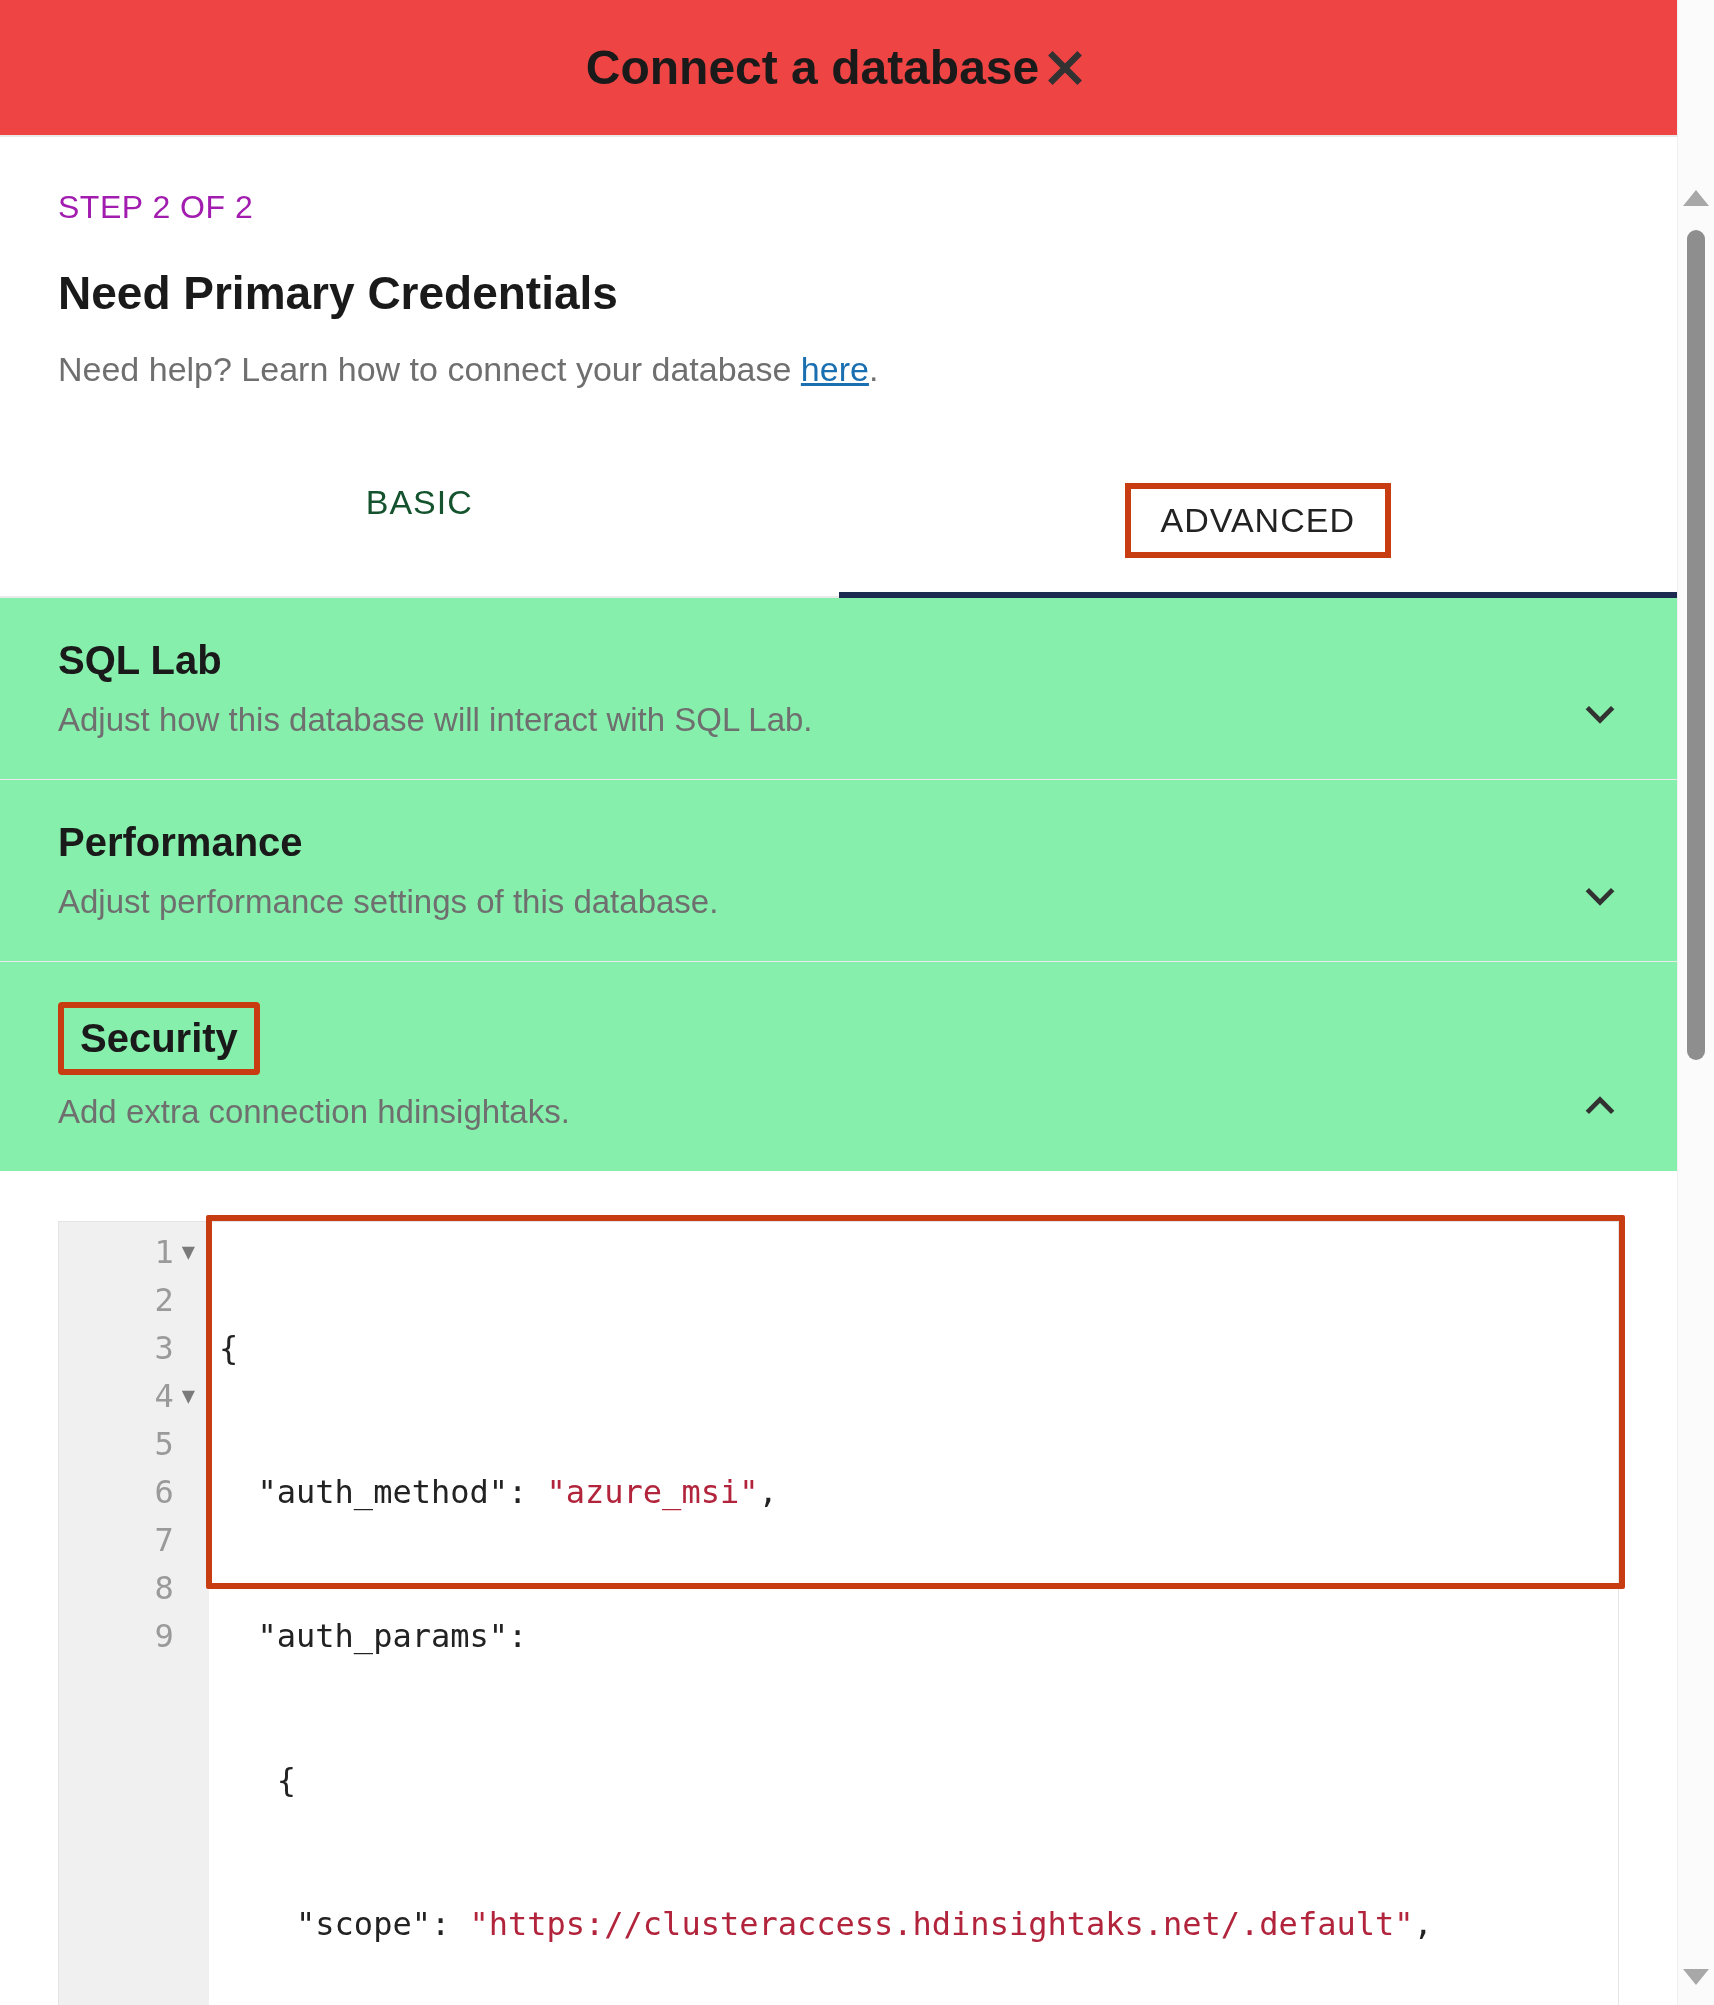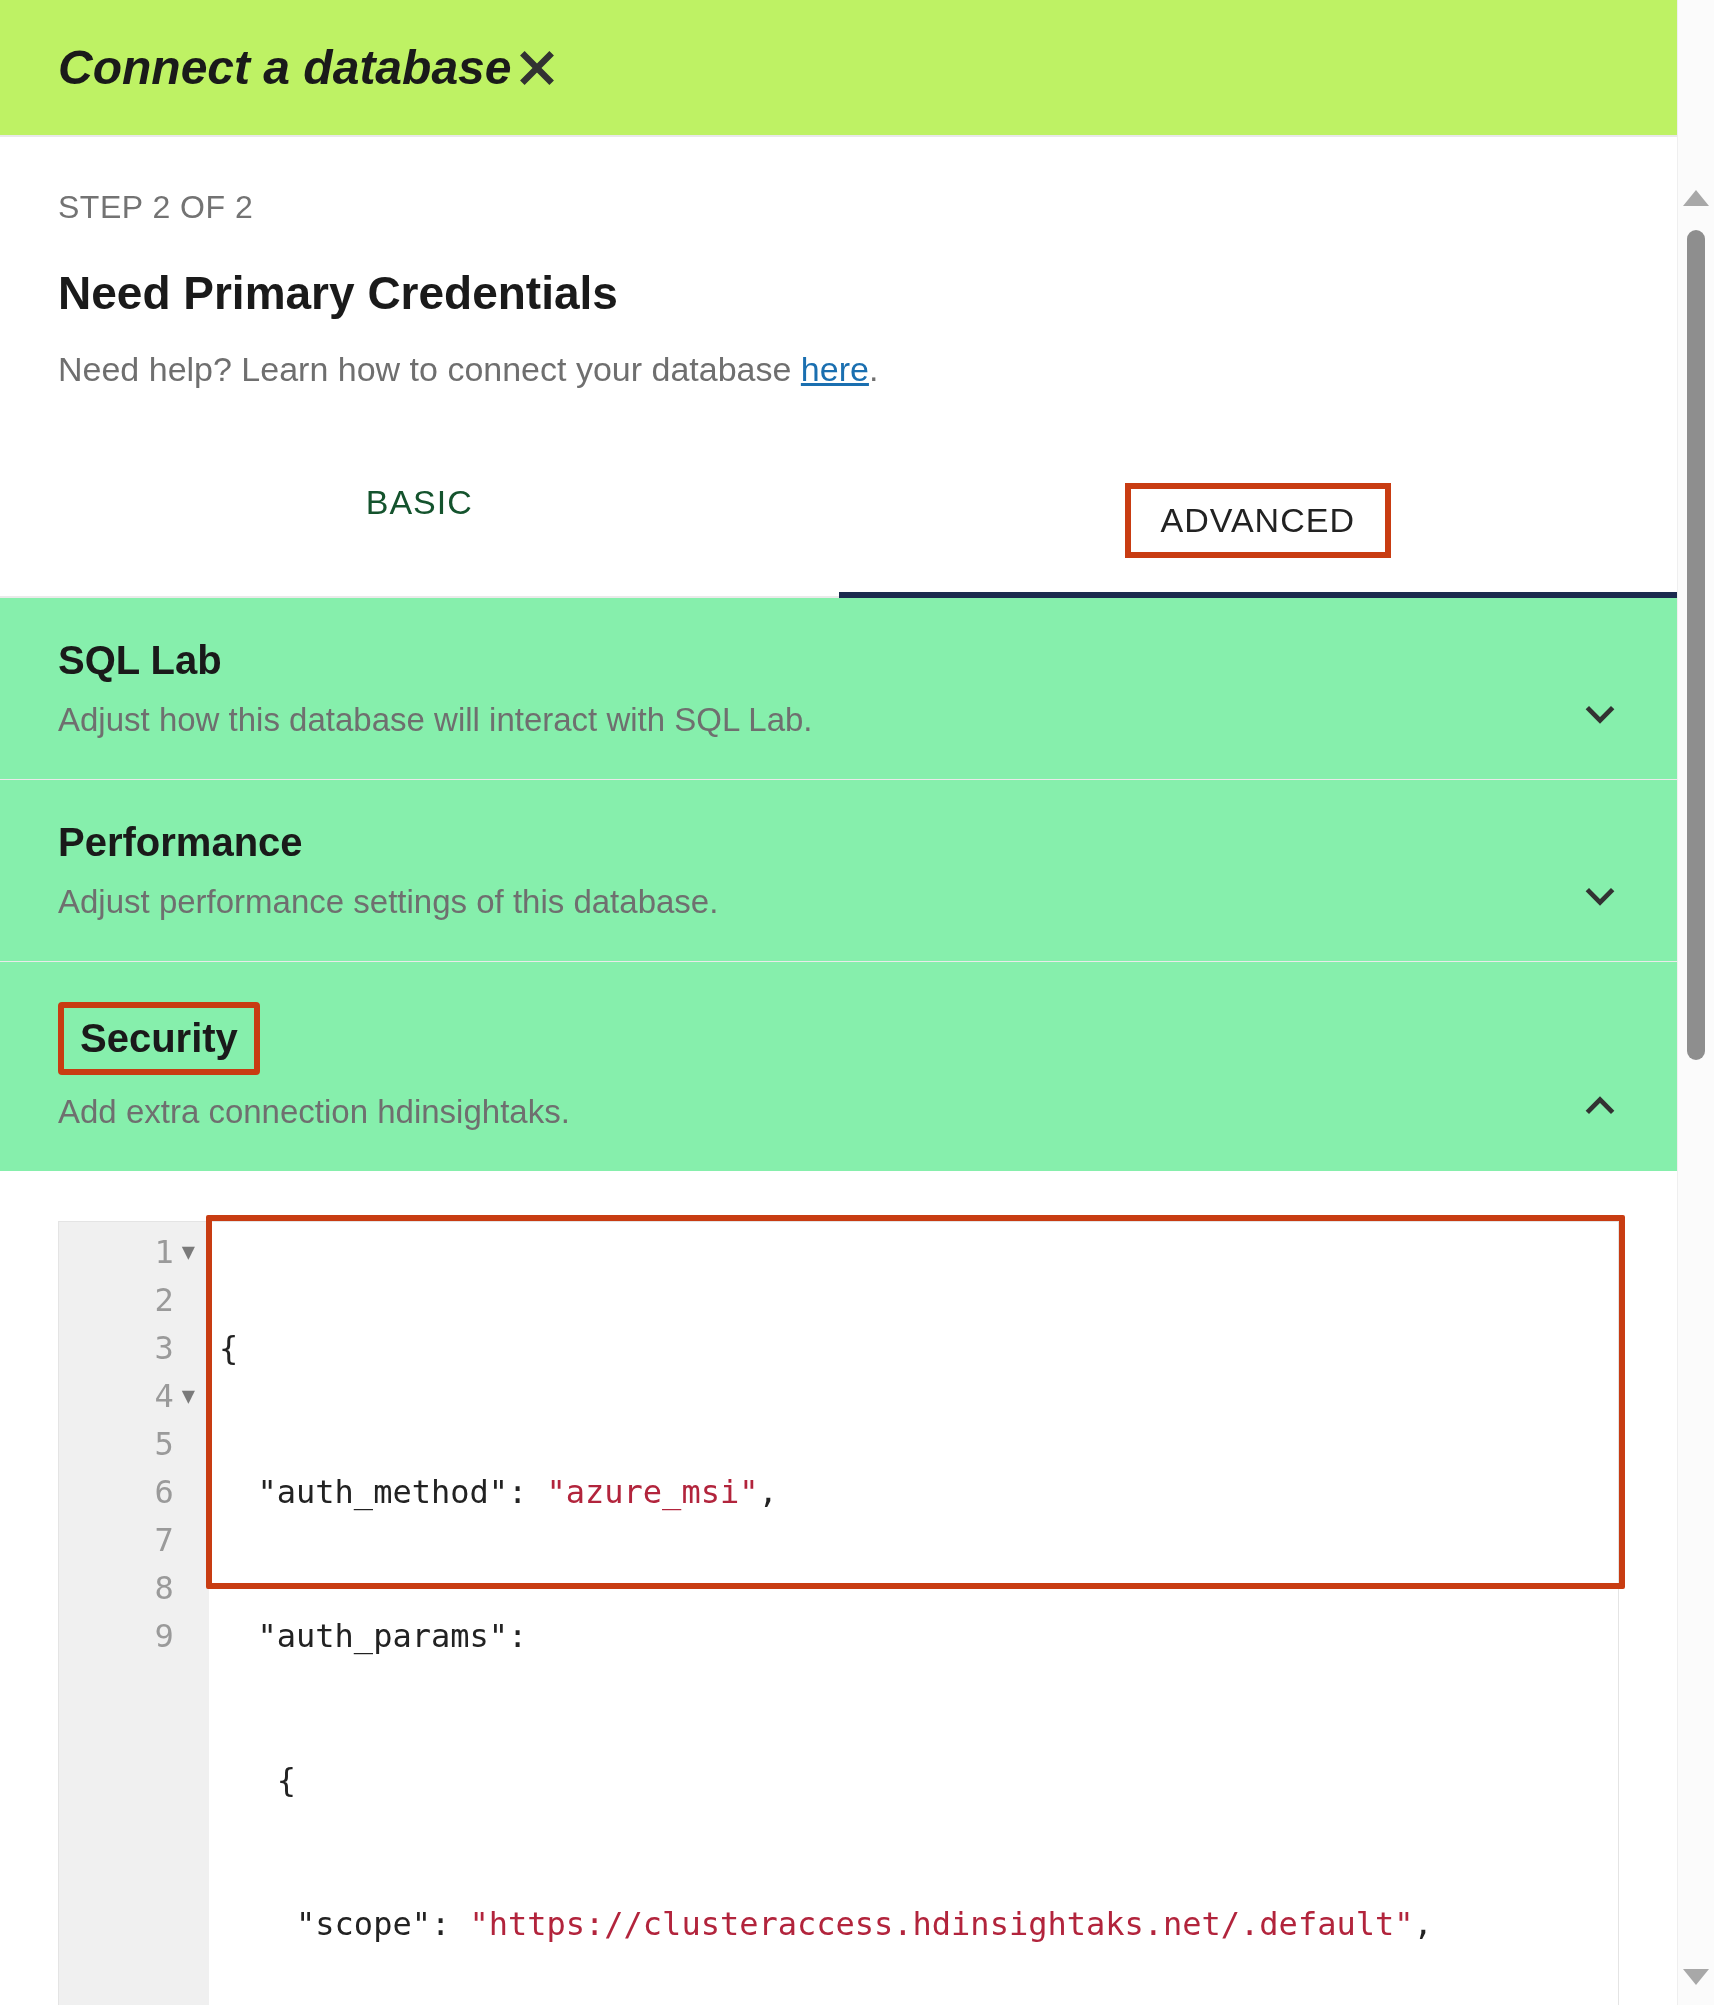--- a/index.html
+++ b/index.html
@@ -20,31 +20,31 @@
     position: absolute;
   }
   .scroll-arrow-up { border-bottom: 16px solid #a8a8a8; top: 190px; }
   .scroll-arrow-down { border-top: 16px solid #a8a8a8; bottom: 20px; }
   .scroll-thumb {
     position: absolute; top: 230px;
     width: 18px; height: 830px;
     background: #8e8e8e; border-radius: 9px;
   }
   .modal-header {
-    background: #bef264;
+    background: #ef4444;
     border-bottom: 2px solid #e9e9e9;
     padding: 40px 58px 40px 58px;
-    display: flex; justify-content: flex-start; align-items: center; font-style: italic;
+    display: flex; justify-content: center; align-items: center;
   }
   .modal-title { font-size: 48px; font-weight: 700; color: #1a1a1a; }
   .close-btn { width: 52px; height: 52px; cursor: pointer; display:flex; align-items:center; justify-content:center; }
   .close-btn svg { width: 44px; height: 44px; stroke: #323232; stroke-width: 3.5; }
   .modal-body { flex: 1; background: #ffffff; padding: 52px 0 0 0; overflow: hidden; }
   .section-pad { padding-left: 58px; padding-right: 58px; }
-  .step-label { font-size: 32px; letter-spacing: 0.5px; color: #737373; margin-bottom: 40px; }
+  .step-label { font-size: 32px; letter-spacing: 0.5px; color: #a21caf; margin-bottom: 40px; }
   .subheading { font-size: 46px; font-weight: 700; color: #1a1a1a; margin-bottom: 30px; }
   .helptext { font-size: 34px; color: #6f6f6f; margin-bottom: 60px; }
   .helplink { color: #1a6fb0; text-decoration: underline; }
   .tabs { display: flex; border-bottom: 2px solid #eaeaea; margin-top: 20px; }
   .tab { flex: 1; text-align: center; font-size: 34px; letter-spacing: 1px; color: #14532d; padding: 34px 0; cursor: pointer; }
   .tab.active { color: #222; border-bottom: 6px solid #1b2a4e; margin-bottom: -2px; }
   .tab-inner-highlight {
     display: inline-block;
     padding: 12px 30px;
     border: 6px solid #c83c12;

